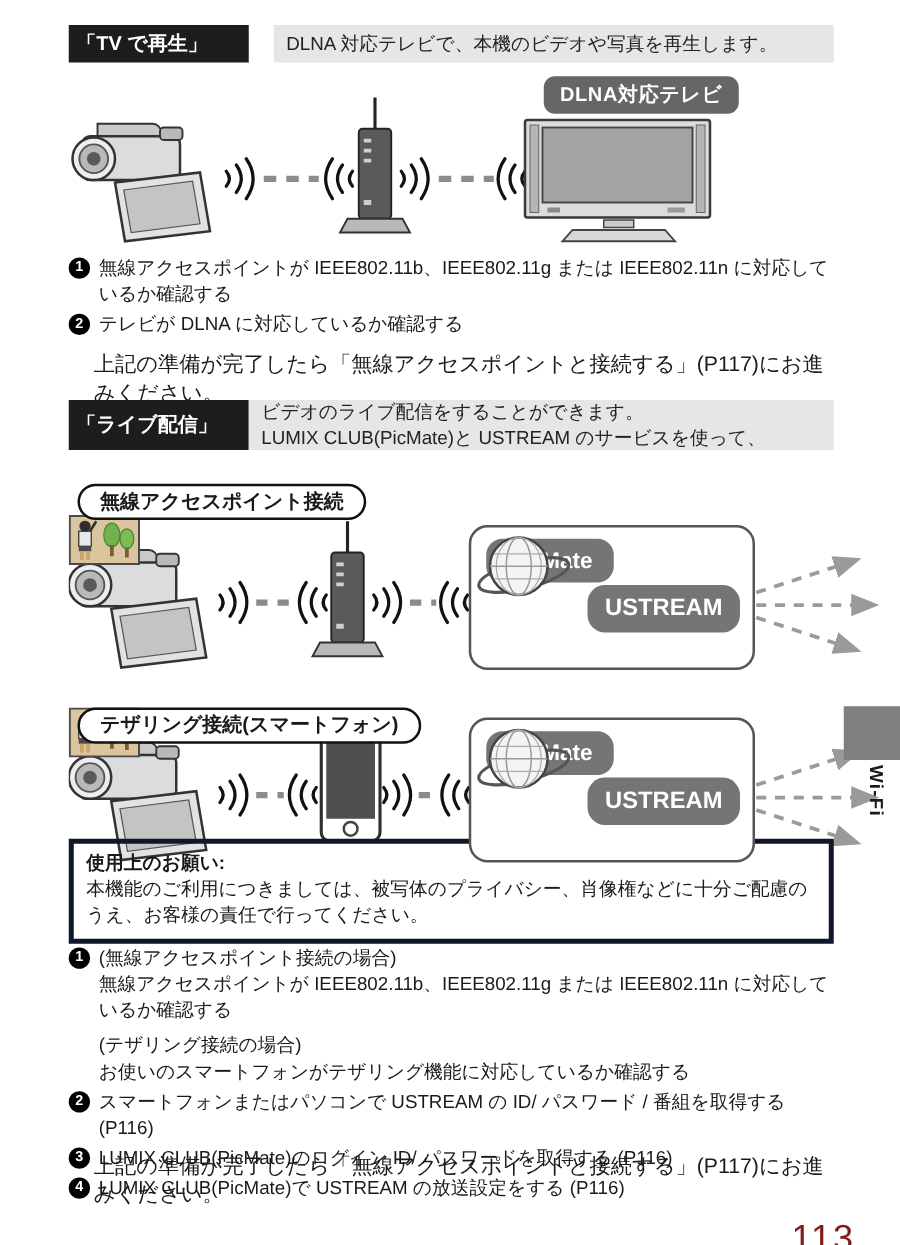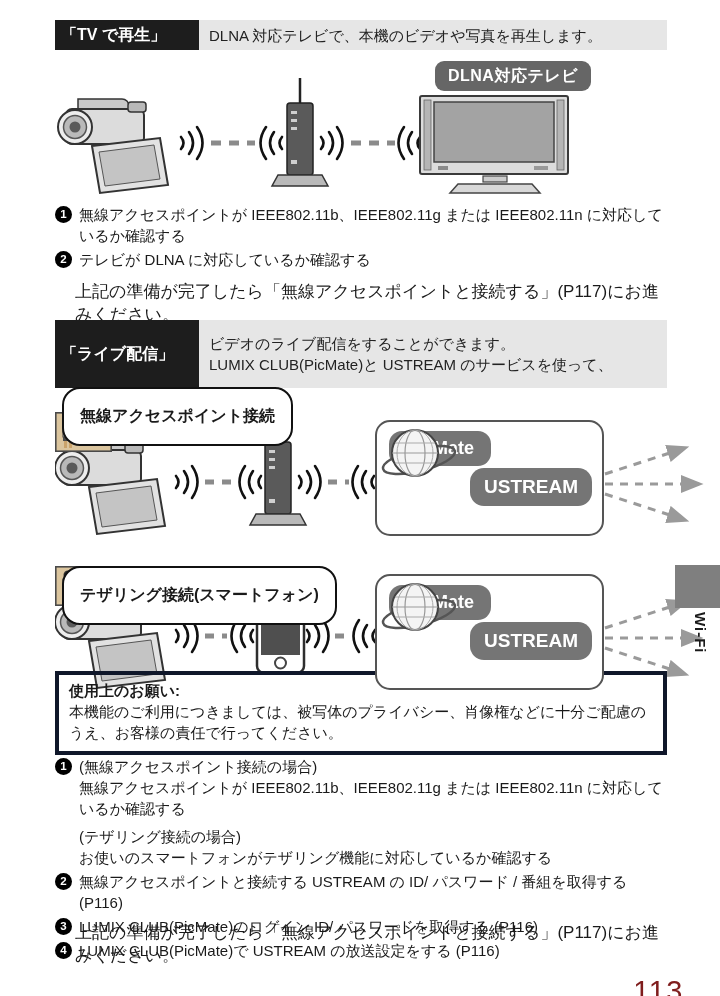--- a/index.html
+++ b/index.html
@@ -6,34 +6,34 @@
   #page{
     position:relative;width:720px;height:996px;background:#ffffff;overflow:hidden;
     font-family:"Liberation Sans","DejaVu Sans",sans-serif;color:#1a1a1a;
   }
   
   .sec-header{position:absolute;left:55px;width:612px;display:flex;}
   .sec-label{flex:0 0 132px;background:#1d1d1d;color:#ffffff;font-weight:bold;
     font-size:16px;display:flex;align-items:center;padding:0 6px;}
   .sec-desc{flex:1;background:#e6e6e6;color:#222;font-size:15px;line-height:21px;
     display:flex;flex-direction:column;justify-content:center;padding:4px 10px;}
-  #header-tv{top:20px;height:30px;}
-  #header-live{top:320px;height:68px;}
+  #header-tv{top:20px;height:30px;gap:20px;}
+  #header-live{top:320px;height:40px;}
   
   .diagram{position:absolute;left:55px;}
   #diag-tv{top:58px;width:612px;height:148px;}
   #diag-ap{top:412px;width:665px;height:132px;}
   #diag-tether{top:566px;width:665px;height:132px;}
   .diagram svg{position:absolute;left:0;top:0;}
   .dlna-badge{position:absolute;left:380px;top:3px;width:156px;height:30px;
     background:#666666;border-radius:9px;color:#fff;font-size:16px;font-weight:bold;
     display:flex;align-items:center;justify-content:center;letter-spacing:.5px;}
   
   .pill{position:absolute;left:62px;background:#fff;border:2.5px solid #111;
-    border-radius:18px;padding:17px 16px;font-size:16px;font-weight:bold;z-index:3;}
+    border-radius:18px;padding:2px 16px;font-size:16px;font-weight:bold;z-index:3;}
   #pill-ap{top:387px;}
   #pill-tether{top:566px;}
   
   .service-box{position:absolute;left:320px;top:8px;width:225px;height:112px;
     background:#fff;border:2.5px solid #555;border-radius:15px;z-index:2;}
   .badge{position:absolute;background:#757575;color:#fff;font-weight:bold;
     display:flex;align-items:center;justify-content:center;}
   .badge-picmate{left:12px;top:9px;width:102px;height:35px;border-radius:13px;font-size:18px;}
   .badge-ustream{right:10px;top:46px;width:122px;height:38px;border-radius:14px;font-size:19px;}
   .globe{position:absolute;left:12px;top:42px;}
@@ -275,21 +275,21 @@
       <span class="marker">1</span>
       <span class="step-text">
         <div>(無線アクセスポイント接続の場合)</div>
         <div>無線アクセスポイントが IEEE802.11b、IEEE802.11g または IEEE802.11n に対応しているか確認する</div>
         <div class="subgap">(テザリング接続の場合)</div>
         <div>お使いのスマートフォンがテザリング機能に対応しているか確認する</div>
       </span>
     </div>
     <div class="step">
       <span class="marker">2</span>
-      <span class="step-text">無線アクセスポイントと接続する USTREAM の ID/ パスワード / 番組を取得する (P116)</span>
+      <span class="step-text">スマートフォンまたはパソコンで USTREAM の ID/ パスワード / 番組を取得する (P116)</span>
     </div>
     <div class="step">
       <span class="marker">3</span>
       <span class="step-text">LUMIX CLUB(PicMate)のログイン ID/ パスワードを取得する (P116)</span>
     </div>
     <div class="step">
       <span class="marker">4</span>
       <span class="step-text">LUMIX CLUB(PicMate)で USTREAM の放送設定をする (P116)</span>
     </div>
   </div>

